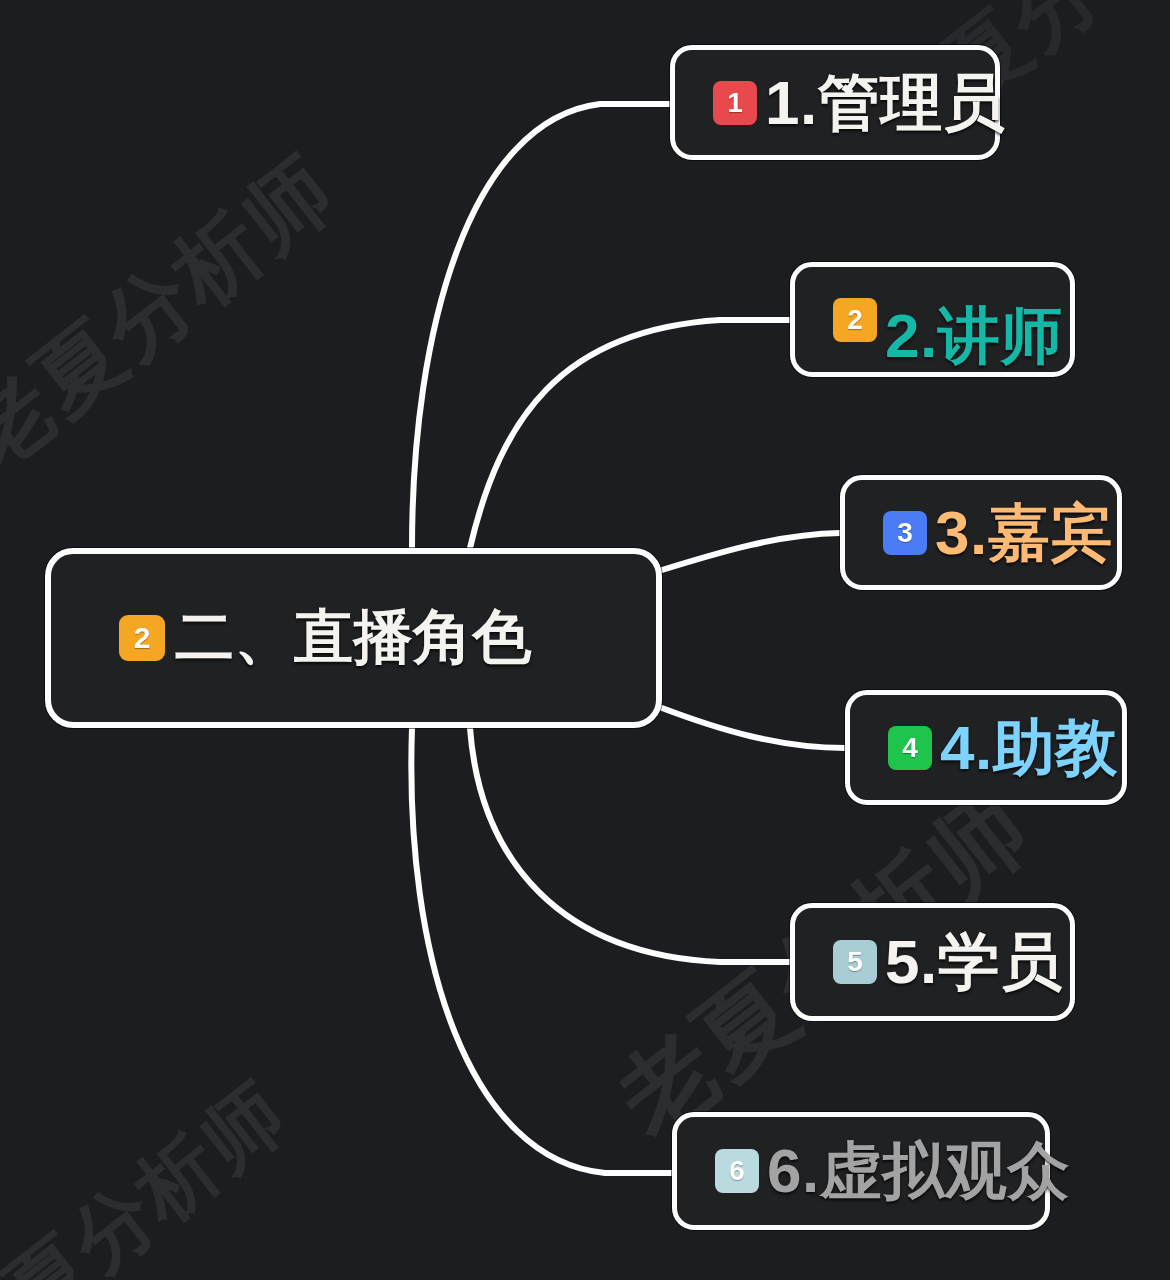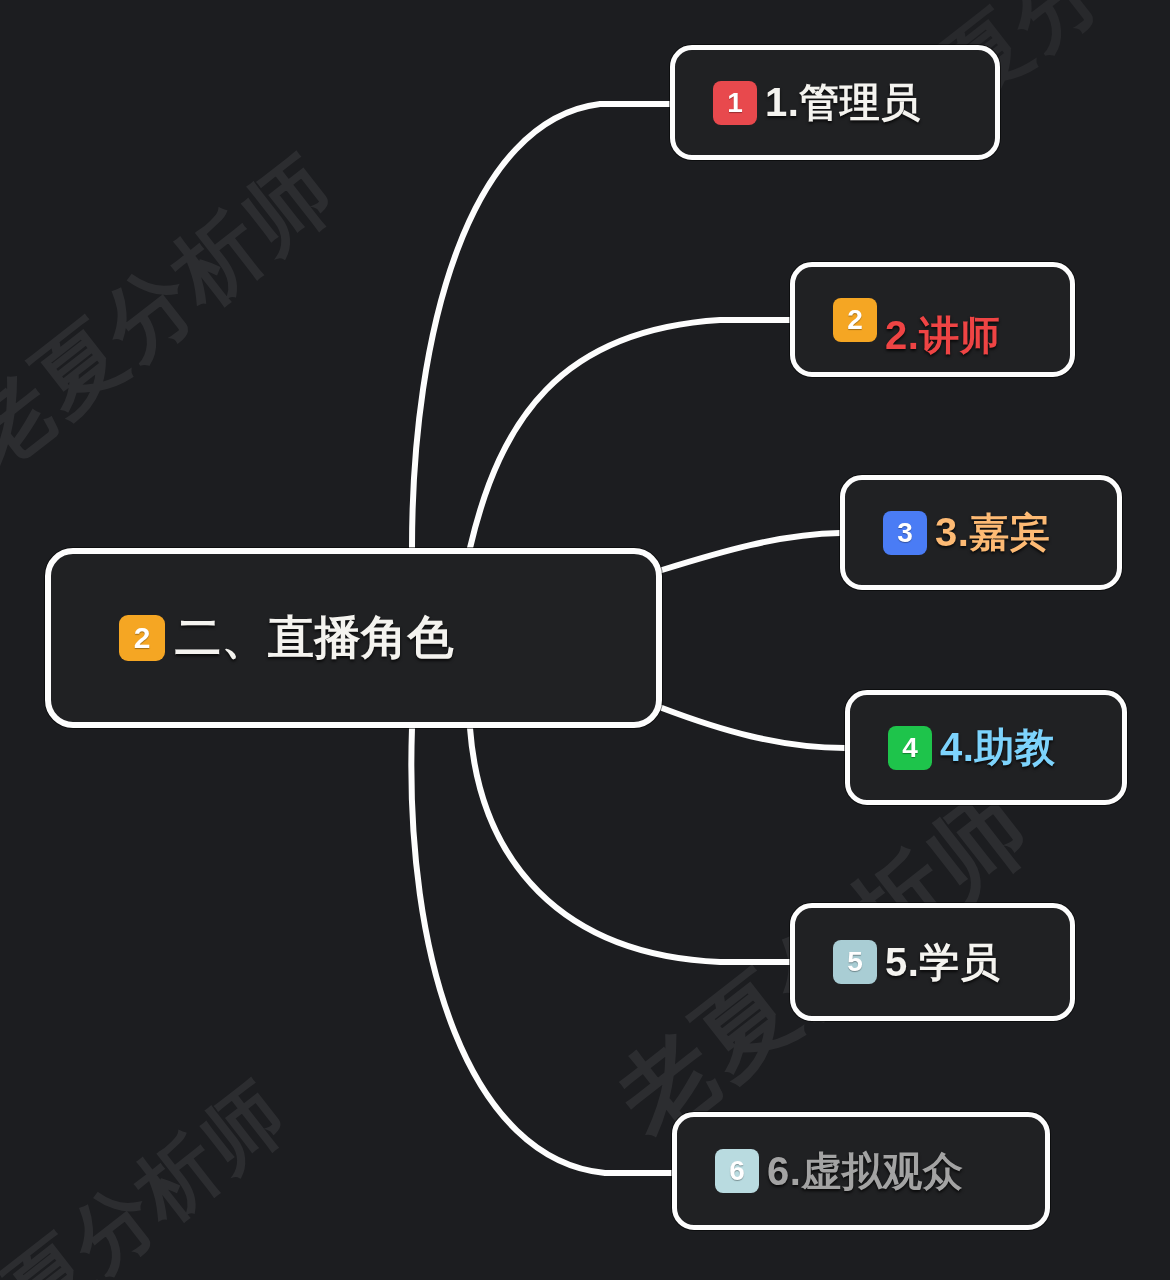--- a/index.html
+++ b/index.html
@@ -79,33 +79,33 @@
 
   
   .node.root .badge {
     width: 46px;
     height: 46px;
     font-size: 30px;
     border-radius: 9px;
     margin-left: 68px;
   }
   .node.root .node-label {
-    font-size: 46px;
+    font-size: 59px;
     margin-left: 10px;
   }
 
   
   .node.child .badge {
     width: 44px;
     height: 44px;
     font-size: 28px;
     margin-left: 38px;
   }
   .node.child .node-label {
-    font-size: 40px;
+    font-size: 62px;
     margin-left: 8px;
   }
 </style>
 </head>
 <body>
 
 <div id="stage" style="background-color: rgb(28, 29, 32);">
 
   <div id="watermarks">
     <div class="wm" style="left: -70px; top: 255px; font-size: 86px; transform: rotate(-38deg); color: rgb(58, 59, 62);">老夏分析师</div>
@@ -136,21 +136,21 @@
     <span class="node-label" style="color: rgb(244, 243, 239);">二、直播角色</span>
   </div>
 
   <div class="node child" style="left: 670px; top: 45px; width: 330px; height: 115px; background-color: rgb(32, 33, 35); border-color: rgb(253, 253, 253);">
     <span class="badge" style="background-color: rgb(232, 73, 77);">1</span>
     <span class="node-label" style="color: rgb(244, 243, 239);">1.管理员</span>
   </div>
 
   <div class="node child" style="left: 790px; top: 262px; width: 285px; height: 115px; background-color: rgb(32, 33, 35); border-color: rgb(253, 253, 253);">
     <span class="badge" style="background-color: rgb(245, 166, 35);">2</span>
-    <span class="node-label" style="color: #ef4444; margin-top: 32px;">2.讲师</span>
+    <span class="node-label" style="color: #14b8a6; margin-top: 32px;">2.讲师</span>
   </div>
 
   <div class="node child" style="left: 840px; top: 475px; width: 282px; height: 115px; background-color: rgb(32, 33, 35); border-color: rgb(253, 253, 253);">
     <span class="badge" style="background-color: rgb(74, 124, 245);">3</span>
     <span class="node-label" style="color: #fdba74;">3.嘉宾</span>
   </div>
 
   <div class="node child" style="left: 845px; top: 690px; width: 282px; height: 115px; background-color: rgb(32, 33, 35); border-color: rgb(253, 253, 253);">
     <span class="badge" style="background-color: rgb(30, 196, 75);">4</span>
     <span class="node-label" style="color: #7dd3fc;">4.助教</span>

